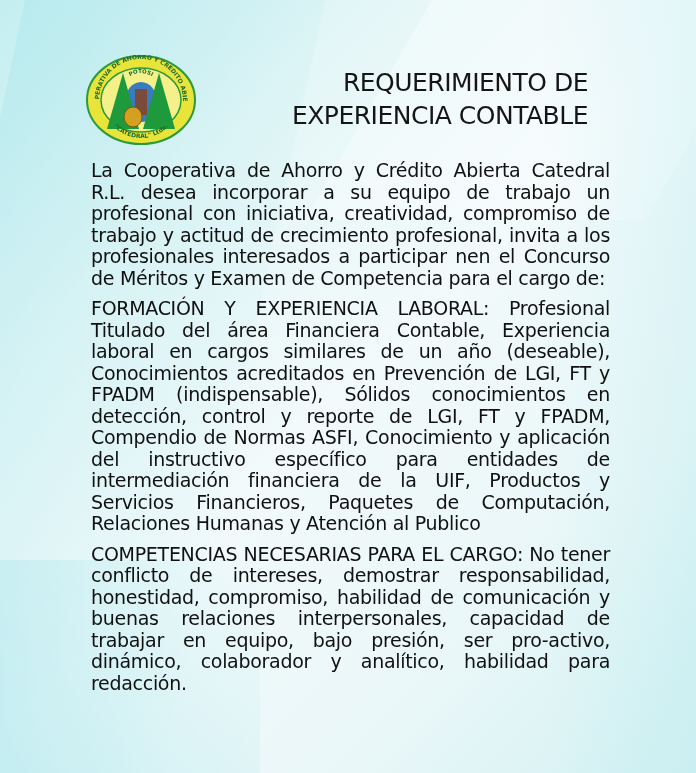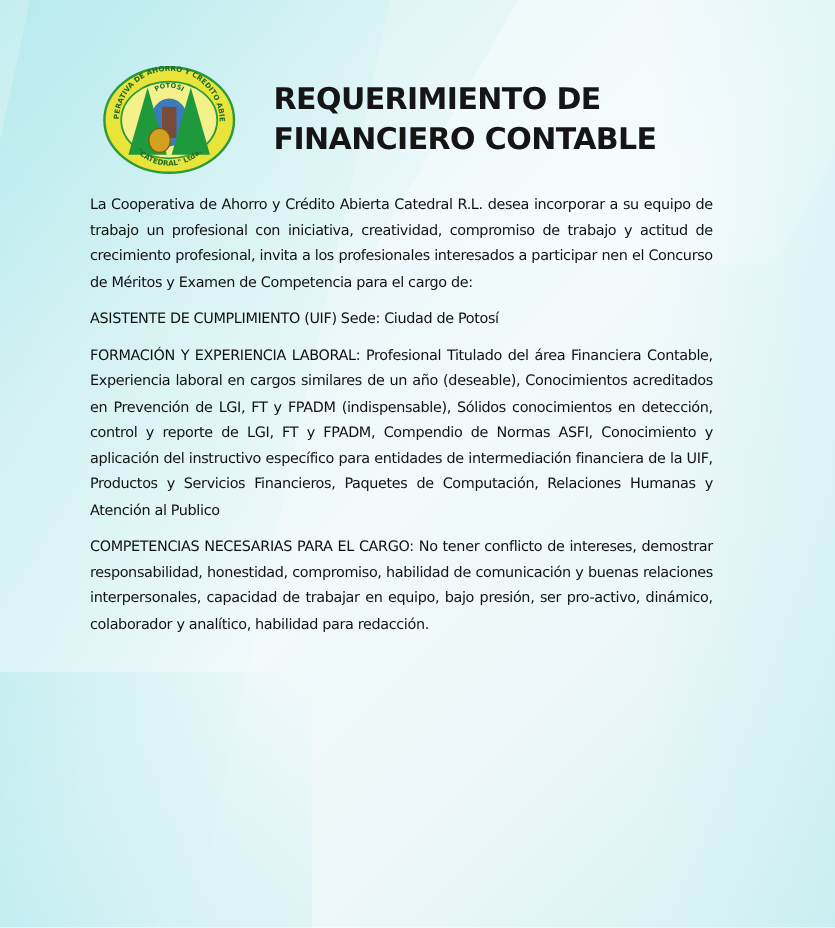--- a/index.html
+++ b/index.html
@@ -13,26 +13,26 @@
     .s1 { left: -60px; top: 0; width: 300px; height: 800px; background: linear-gradient(100deg, rgba(160,228,234,0.35), rgba(255,255,255,0)); transform: skewX(-12deg); }
     .s2 { left: 380px; top: -40px; width: 340px; height: 260px; background: rgba(255,255,255,0.35); transform: skewX(-30deg); }
     .s3 { left: 0; top: 560px; width: 260px; height: 240px; background: linear-gradient(60deg, rgba(150,225,232,0.45), rgba(255,255,255,0)); }
     .s4 { left: 540px; top: 0; width: 200px; height: 780px; background: linear-gradient(270deg, rgba(175,232,237,0.35), rgba(255,255,255,0)); }
 
     .logo {
       position: absolute; left: 85px; top: 55px; width: 112px; height: 90px;
     }
     .title {
       position: absolute; left: 228px; top: 66px; width: 360px;
-      text-align: left; font-size: 25px; line-height: 33px; font-weight: bold;
+      text-align: right; font-size: 25px; line-height: 33px; font-weight: normal;
       letter-spacing: -0.5px; color: #151515;
     }
     .content {
-      position: absolute; left: 75px; top: 160px; width: 519px;
-      font-size: 12px; line-height: 21.5px; letter-spacing: -0.3px;
+      position: absolute; left: 91px; top: 160px; width: 519px;
+      font-size: 19px; line-height: 21.5px; letter-spacing: -0.3px;
     }
     .content p { margin: 0 0 9px 0; text-align: justify; }
   </style>
 </head>
 <body>
 
 <div class="bg-shape s1"></div>
 <div class="bg-shape s2"></div>
 <div class="bg-shape s3"></div>
 <div class="bg-shape s4"></div>
@@ -52,21 +52,20 @@
     <rect x="50" y="34" width="12" height="26" fill="#7a4a3a"></rect>
     <ellipse cx="48" cy="62" rx="9" ry="10" fill="#d4a020" stroke="#7a5a10" stroke-width="1"></ellipse>
     <text font-size="6" font-weight="bold" fill="#1e6a2a"><textPath href="#arcTop" startOffset="50%" text-anchor="middle">COOPERATIVA DE AHORRO Y CREDITO ABIERTA</textPath></text>
     <text font-size="6" font-weight="bold" fill="#1e6a2a"><textPath href="#arcBot" startOffset="50%" text-anchor="middle">"CATEDRAL" Ltda.</textPath></text>
     <text font-size="5.5" font-weight="bold" fill="#1e6a2a"><textPath href="#arcIn" startOffset="50%" text-anchor="middle">POTOSI</textPath></text>
   </svg>
 </div>
 
 <h1 class="title" style="margin:0;">
   <div>REQUERIMIENTO DE</div>
-  <div>FINANCIERO CONTABLE</div>
+  <div>EXPERIENCIA CONTABLE</div>
 </h1>
 
 <div class="content">
   <p>La Cooperativa de Ahorro y Crédito Abierta Catedral R.L. desea incorporar a su equipo de trabajo un profesional con iniciativa, creatividad, compromiso de trabajo y actitud de crecimiento profesional, invita a los profesionales interesados a participar nen el Concurso de Méritos y Examen de Competencia para el cargo de:</p>
-  <p>ASISTENTE DE CUMPLIMIENTO (UIF) Sede: Ciudad de Potosí</p>
   <p>FORMACIÓN Y EXPERIENCIA LABORAL: Profesional Titulado del área Financiera Contable, Experiencia laboral en cargos similares de un año (deseable), Conocimientos acreditados en Prevención de LGI, FT y FPADM (indispensable), Sólidos conocimientos en detección, control y reporte de LGI, FT y FPADM, Compendio de Normas ASFI, Conocimiento y aplicación del instructivo específico para entidades de intermediación financiera de la UIF, Productos y Servicios Financieros, Paquetes de Computación, Relaciones Humanas y Atención al Publico</p>
   <p>COMPETENCIAS NECESARIAS PARA EL CARGO: No tener conflicto de intereses, demostrar responsabilidad, honestidad, compromiso, habilidad de comunicación y buenas relaciones interpersonales, capacidad de trabajar en equipo, bajo presión, ser pro-activo, dinámico, colaborador y analítico, habilidad para redacción.</p>
 </div>
 
 </body></html>

